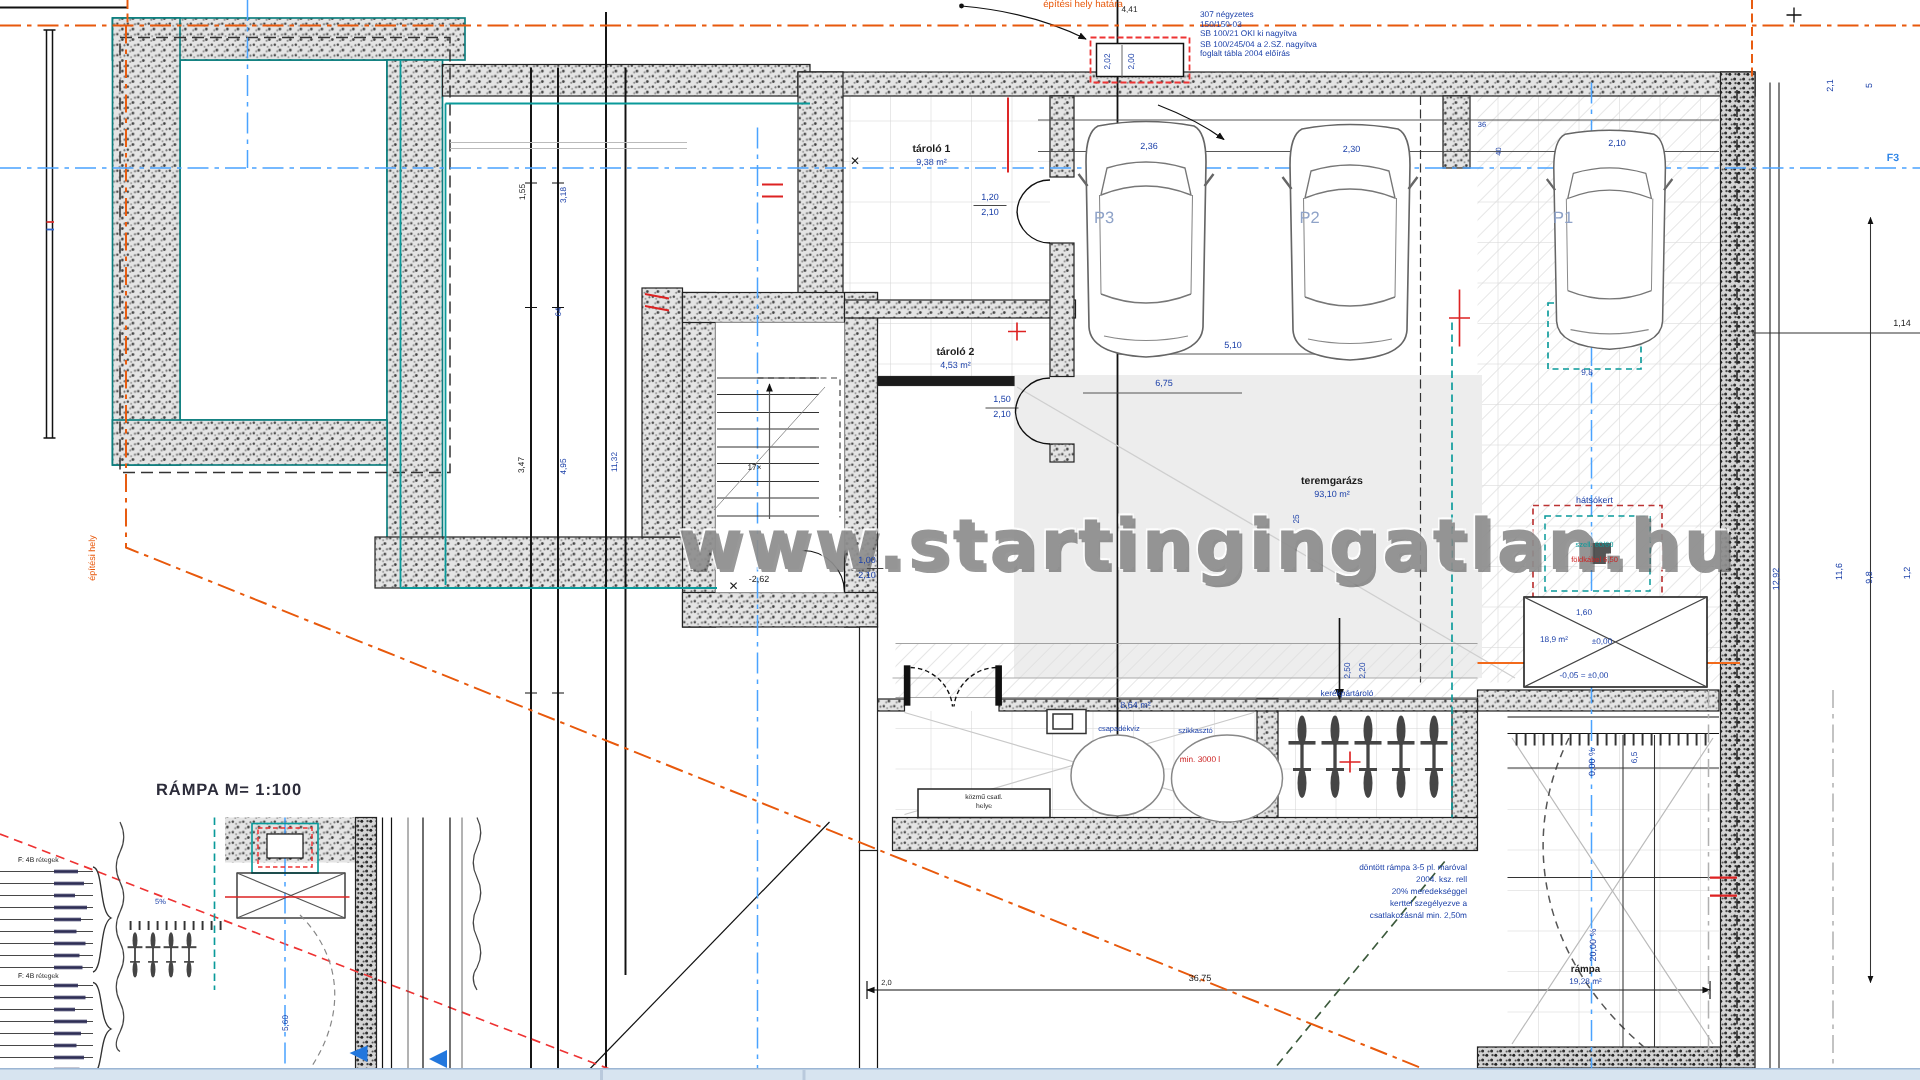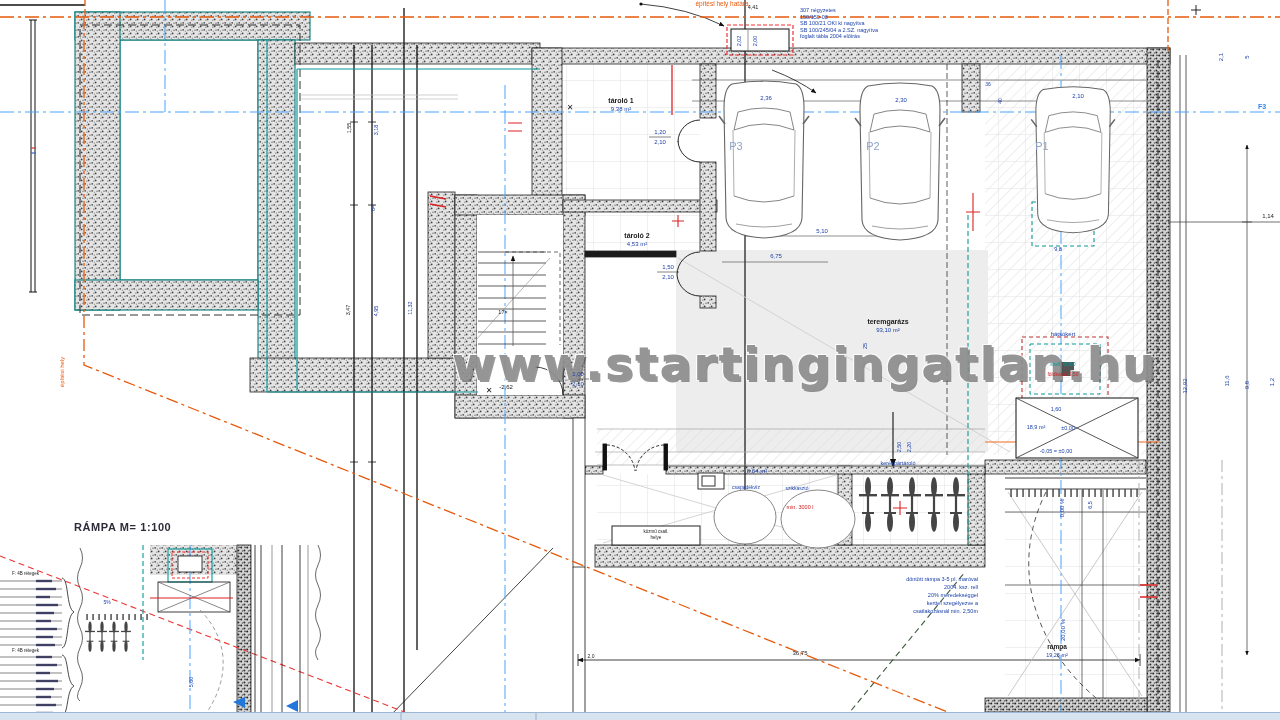--- a/index.html
+++ b/index.html
@@ -5,21 +5,21 @@
   html,body{margin:0;padding:0;background:#fff;}
   #stage{position:relative;width:1280px;height:720px;overflow:hidden;background:#fff;
          font-family:"Liberation Sans",sans-serif;}
   #plan{position:absolute;left:0;top:0;}
   .ann{position:absolute;line-height:1;white-space:nowrap;transform-origin:center;
        font-family:"Liberation Sans",sans-serif;}
   #watermark{position:absolute;left:452px;top:336px;font-family:"DejaVu Sans",sans-serif;
        font-weight:bold;font-size:47px;letter-spacing:2px;color:#8e8e8e;opacity:.93;
        text-shadow:2px 2px 0 rgba(70,70,70,.6),-1px -1px 0 rgba(255,255,255,.95),
                    1px -1px 0 rgba(255,255,255,.7),-1px 1px 0 rgba(255,255,255,.7);}
-  #section-title{position:absolute;left:74px;top:521px;font-size:11px;font-weight:bold;
+  #section-title{position:absolute;left:104px;top:521px;font-size:11px;font-weight:bold;
        color:#2c2c3a;letter-spacing:.6px;}
   #bottom-bar{position:absolute;left:0;top:712px;width:1280px;height:8px;
        background:#d7e4f0;border-top:1px solid #9cb6d4;}
   .bar-sep{position:absolute;top:0;width:2px;height:8px;background:#b9c9dc;}
 </style>
 </head>
 <body>
 
 <div id="stage">
 

